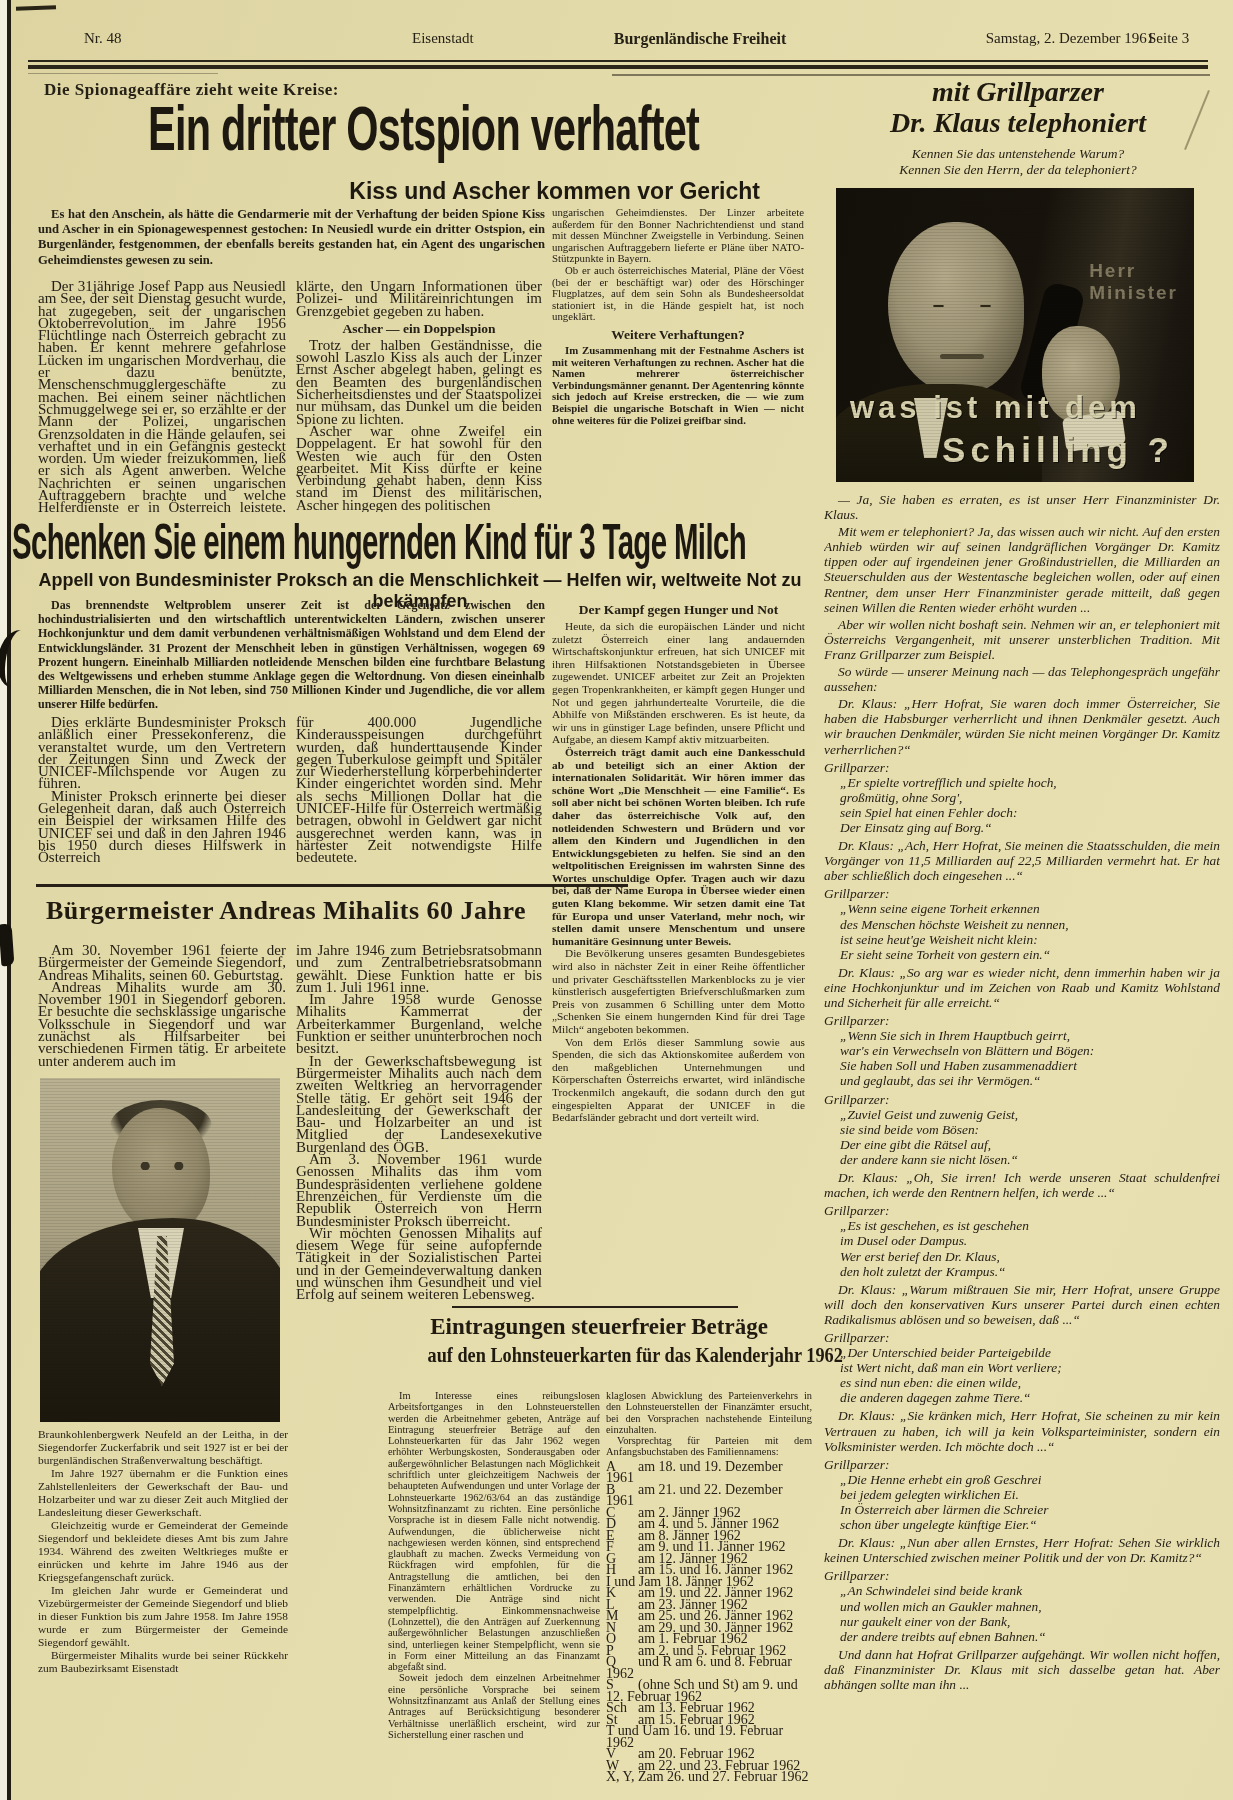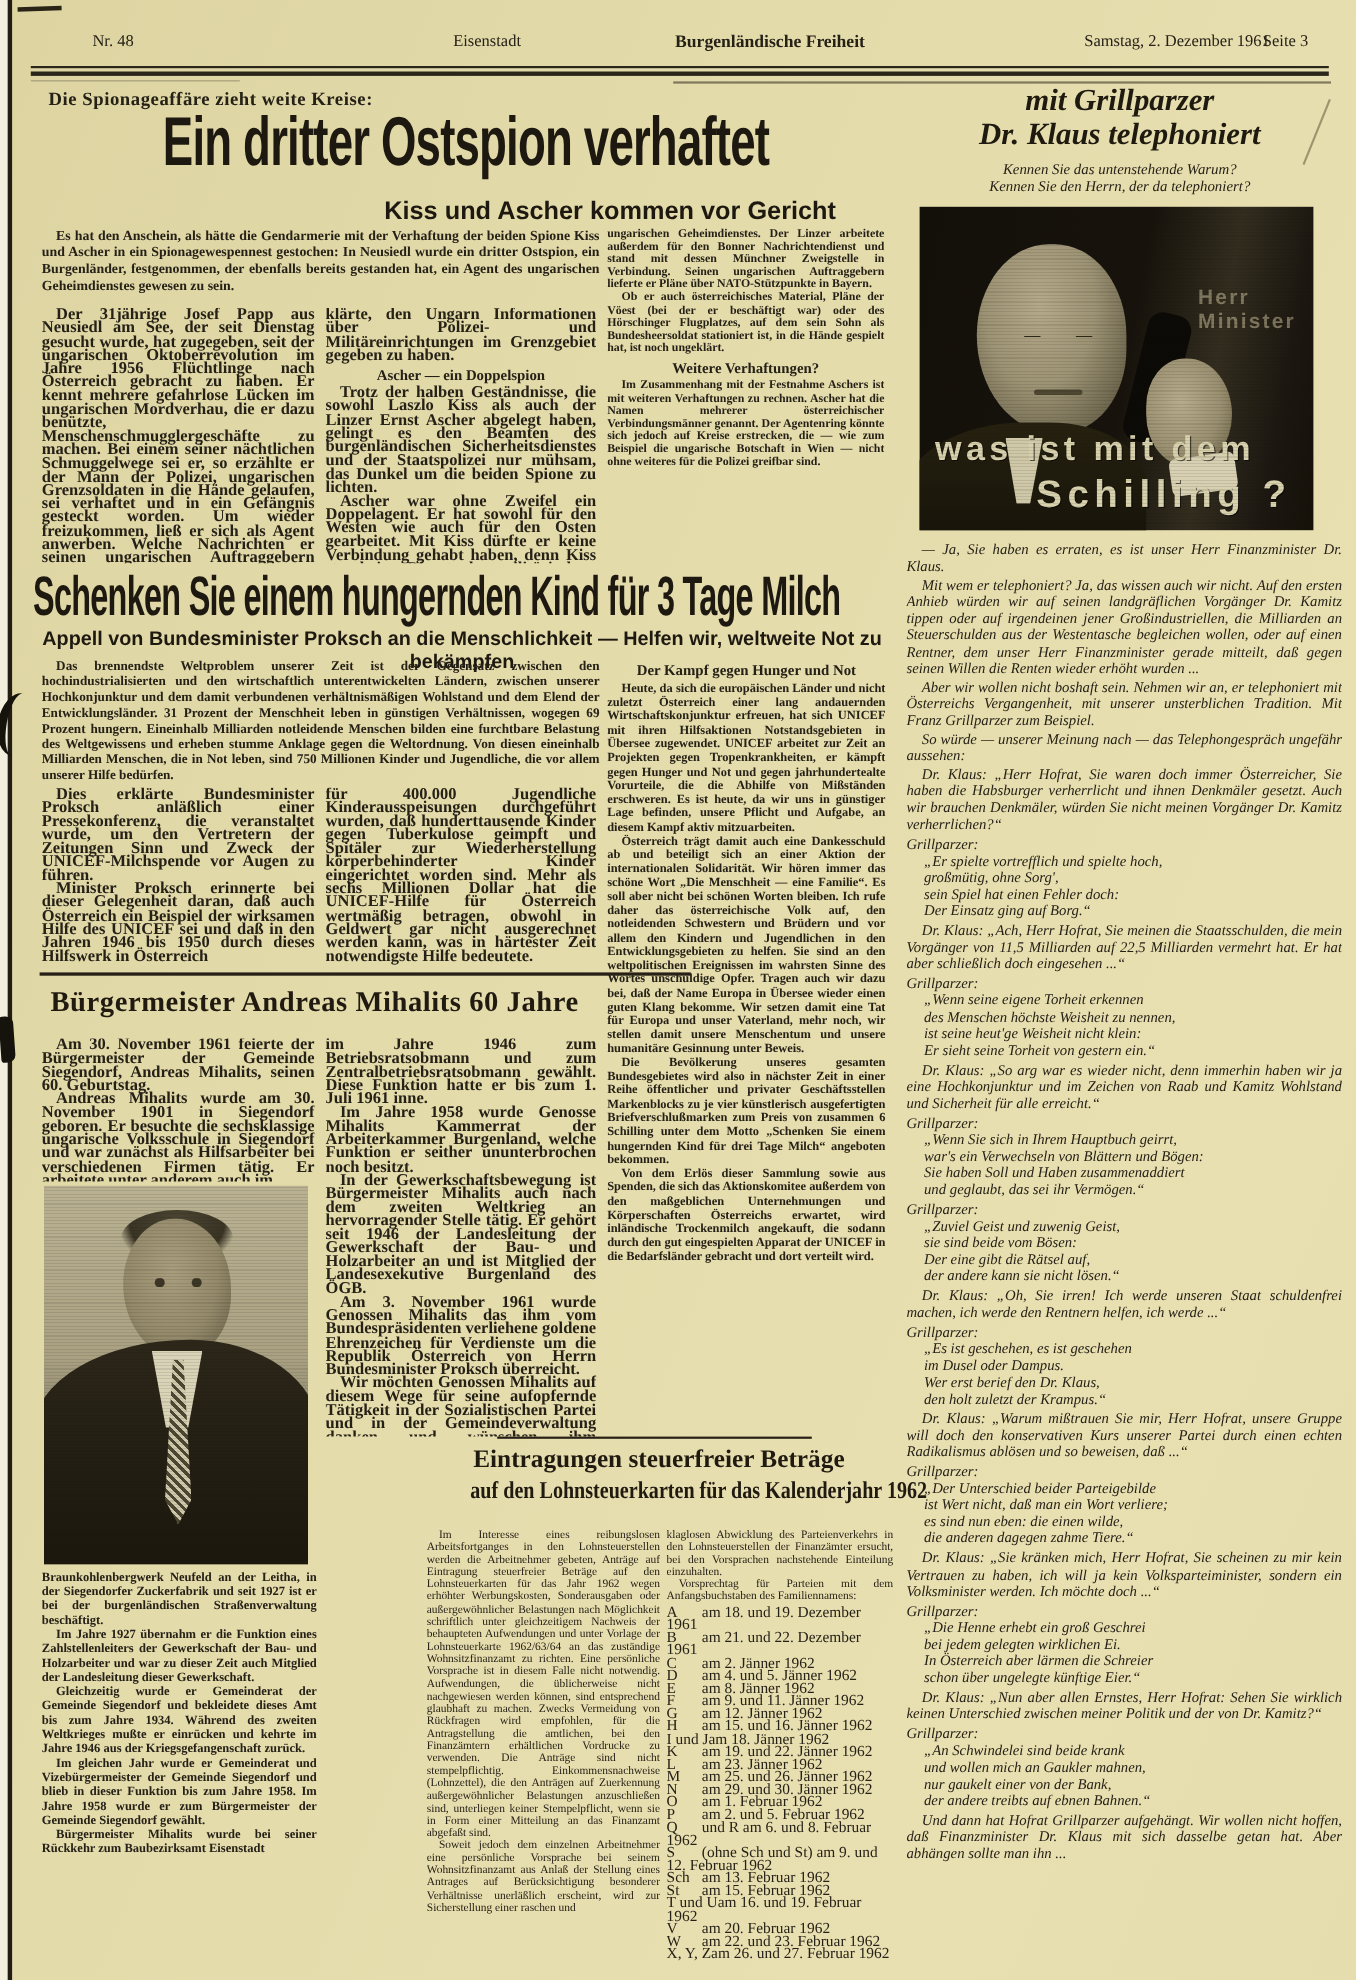--- a/index.html
+++ b/index.html
@@ -20,37 +20,37 @@
   .m-issue{left:84px;}
   .m-city{left:412px;}
   .m-title{left:570px;width:260px;text-align:center;font-weight:bold;font-size:16px;}
   .m-date{left:940px;width:260px;text-align:center;}
   .m-page{left:1148px;}
   .m-rule{left:28px;top:60px;width:1180px;height:3px;border-top:2px solid #2b261a;border-bottom:4px solid #2b261a;}
   .m-rule2{left:612px;top:74px;width:598px;height:2px;background:rgba(43,38,26,.55);}
   .m-rule3{left:28px;top:73px;width:190px;height:1px;background:rgba(43,38,26,.35);}
   
   .col{text-align:justify;font-size:15px;line-height:12.3px;}
-  .col p{margin:0;text-indent:13px;font-weight:bold;}
+  .col p{margin:0;text-indent:13px;}
   .col.cont p:first-child{text-indent:0;}
   .boldcol p{font-weight:bold;}
   .crosshead{font-weight:bold;font-size:13.5px;text-align:center;margin:4px 0 3px;line-height:15px;}
   .cond{display:inline-block;white-space:nowrap;font-family:"Liberation Sans","DejaVu Sans",sans-serif;font-weight:bold;color:#1e1910;}
   
   .kicker{left:44px;top:80px;font-size:17px;font-weight:bold;letter-spacing:.5px;}
   .spy-headline{left:148px;top:92px;height:78px;}
   .spy-headline .cond{font-size:56px;letter-spacing:-1px;transform:scale(.74,1.12);transform-origin:left top;}
   .spy-subhead{left:240px;top:178px;width:520px;text-align:right;font-family:"Liberation Sans","DejaVu Sans",sans-serif;font-weight:bold;font-size:23px;color:#1e1910;}
   .spy-lead{left:38px;top:207px;width:507px;font-weight:bold;font-size:12.6px;line-height:15.2px;text-align:justify;}
   .spy-c1{left:38px;top:280px;width:248px;height:232px;overflow:hidden;}
   .spy-c2{left:296px;top:280px;width:246px;height:232px;overflow:hidden;}
   .spy-c3{left:552px;top:207px;width:252px;height:306px;overflow:hidden;}
   .spy-c3 .col,.spy-c3.colwrap{font-size:10.8px;line-height:11.6px;}
   
-  .milk-headline{left:30px;top:512px;height:60px;text-decoration:underline;}
+  .milk-headline{left:12px;top:512px;height:60px;text-decoration:underline;}
   .milk-headline .cond{font-size:46px;letter-spacing:-1px;transform:scale(.64,1.1);transform-origin:left top;}
   .milk-subhead{left:34px;top:570px;width:772px;text-align:center;font-family:"Liberation Sans","DejaVu Sans",sans-serif;font-weight:bold;font-size:18px;color:#1e1910;}
   .milk-intro{left:38px;top:598px;width:507px;font-weight:bold;font-size:12px;line-height:14.2px;text-align:justify;}
   .milk-intro p{margin:0;text-indent:13px;}
   .milk-c1{left:38px;top:716px;width:248px;height:164px;overflow:hidden;}
   .milk-c2{left:296px;top:716px;width:246px;height:164px;overflow:hidden;}
   .milk-c3{left:552px;top:598px;width:253px;height:700px;overflow:hidden;}
   .milk-c3 .col{font-size:11.3px;line-height:12.6px;}
   
   .mayor-rule{left:36px;top:884px;width:592px;height:3px;background:#262016;}

